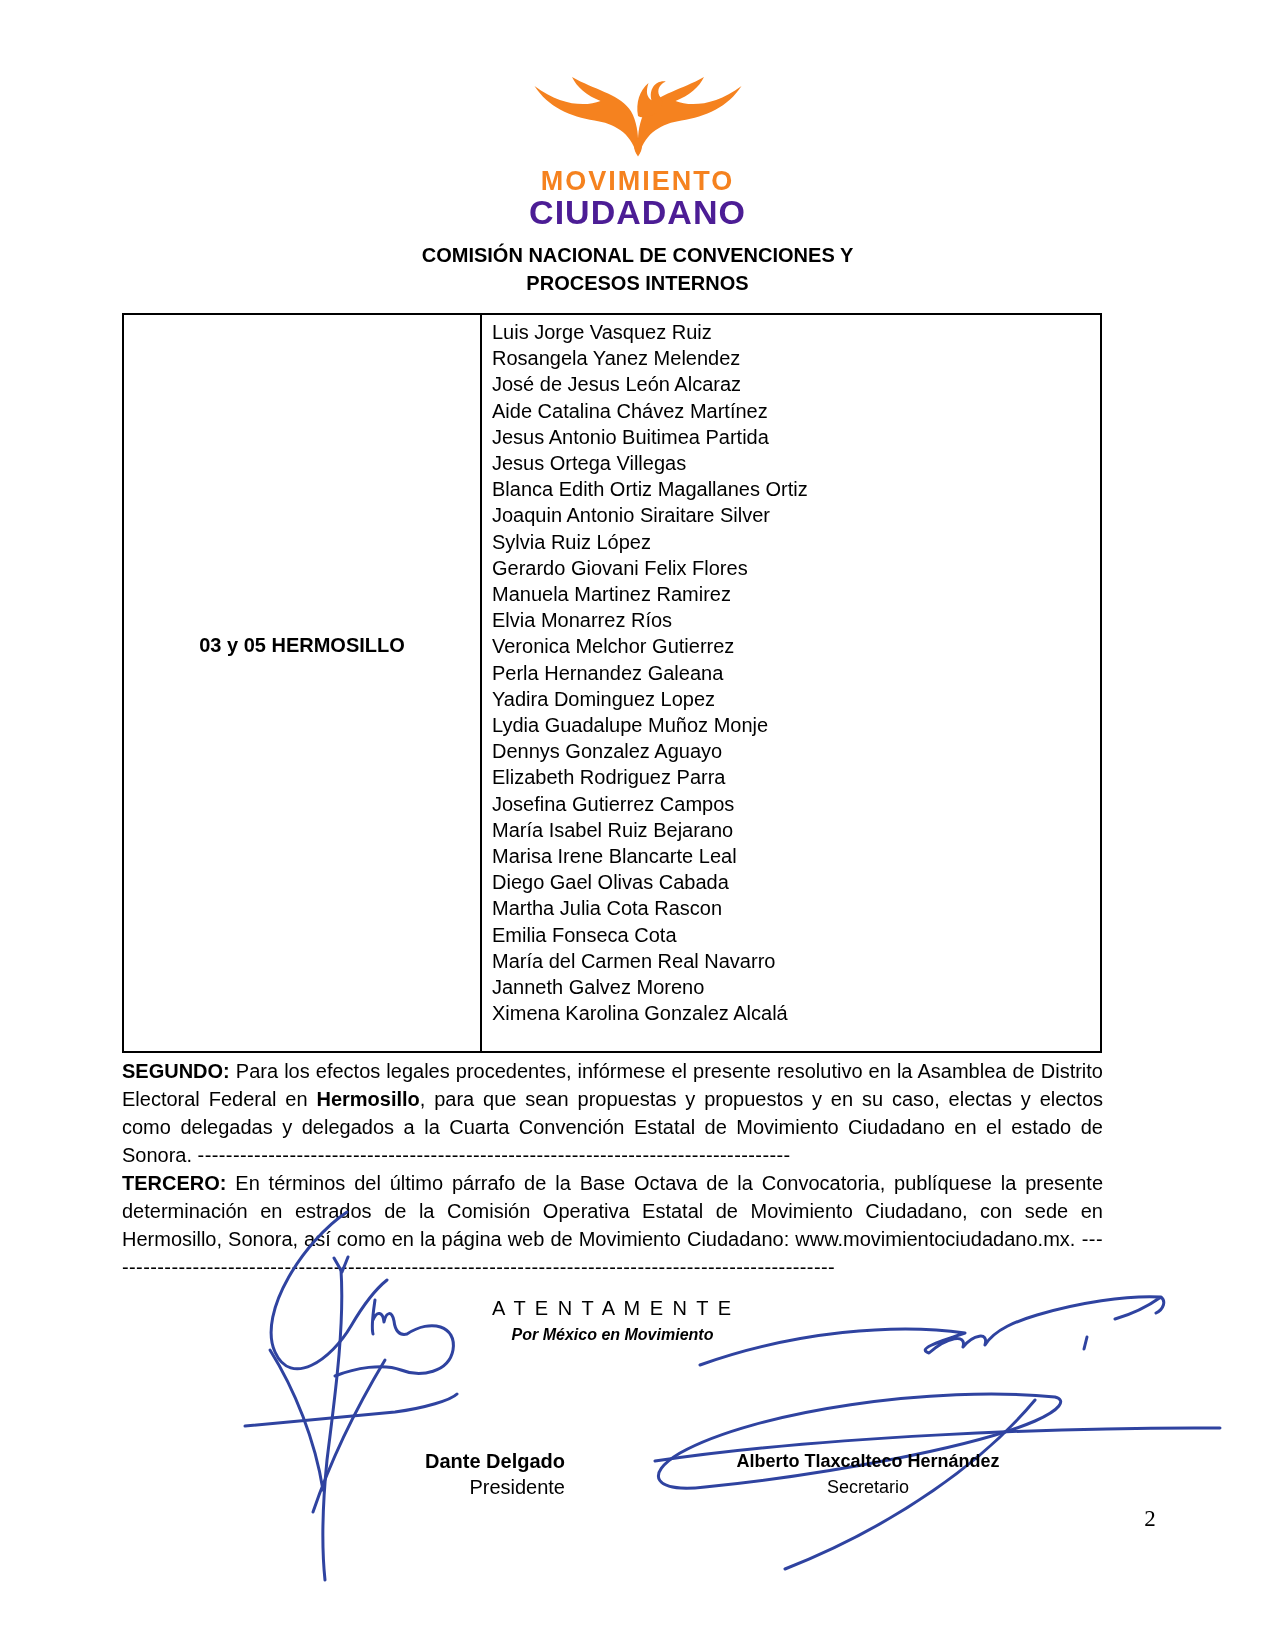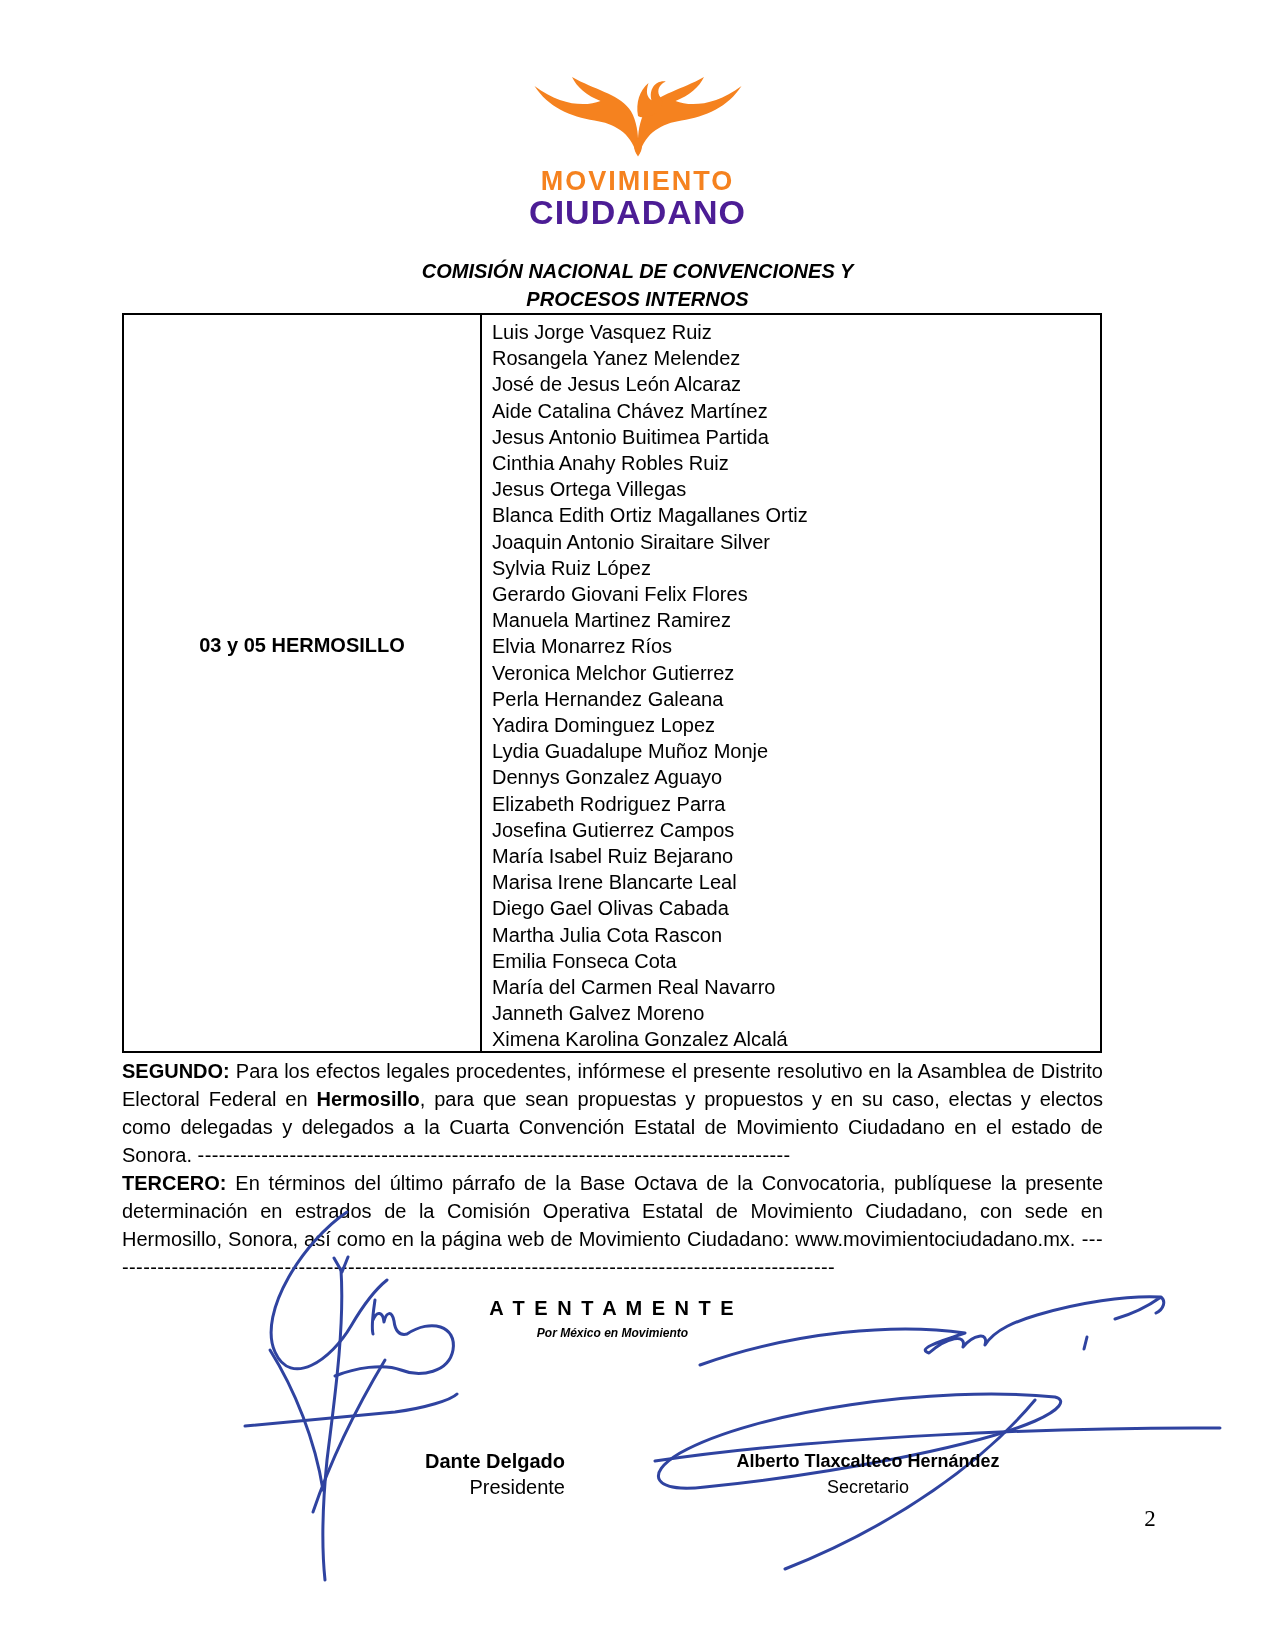--- a/index.html
+++ b/index.html
@@ -9,42 +9,42 @@
     font-family:"Liberation Sans", sans-serif; color:#000; overflow:hidden;
   }
 
   
   .logo-block { position:absolute; top:74px; left:0; right:0; text-align:center; }
   .logo-eagle { display:block; margin:0 auto; width:252px; height:90px; }
   .brand1 { font-size:27px; font-weight:bold; color:#F5821F; letter-spacing:2px; line-height:1.05; margin-top:3px; }
   .brand2 { font-size:34px; font-weight:bold; color:#4c1d95; letter-spacing:1px; line-height:1.0; }
 
   
-  .doc-title { position:absolute; top:257px; left:0; right:0; text-align:center;
-               font-weight:bold; font-size:20px; line-height:28px;font-style:italic; }
+  .doc-title { position:absolute; top:241px; left:0; right:0; text-align:center;
+               font-weight:bold; font-size:20px; line-height:28px; }
 
   
   .doc-table { position:absolute; left:122px; top:313px; width:980px; height:740px;
                border:2px solid #000; box-sizing:border-box; display:flex; }
   .cell-district { width:358px; border-right:2px solid #000; box-sizing:border-box;
                    display:flex; align-items:center; justify-content:center;
                    font-weight:bold; font-size:20px; padding-bottom:76px; }
   .cell-names { flex:1; padding:4px 0 0 10px; font-size:20px; }
   .name-line { line-height:26.2px; white-space:nowrap; }
 
   
   .body-text { position:absolute; left:122px; top:1057px; width:981px;
                font-size:20px; line-height:28px; text-align:justify; }
   .body-text p { margin:0; }
   .dashes { word-break:break-all; letter-spacing:0.4px; }
 
   
   .closing { position:absolute; left:122px; top:1297px; width:981px; text-align:center; }
-  .atentamente { font-weight:bold; font-size:20px; letter-spacing:2px; }
-  .slogan { font-weight:bold; font-style:italic; font-size:12px; margin-top:6px; }
+  .atentamente { font-weight:normal; font-size:20px; letter-spacing:2px; }
+  .slogan { font-weight:bold; font-style:italic; font-size:16px; margin-top:6px; }
 
   
   .sig-ink { position:absolute; pointer-events:none; }
   .sig-ink path { fill:none; stroke:#2F43A0; stroke-width:3; stroke-linecap:round; stroke-linejoin:round; }
   .sig-left-text  { position:absolute; left:245px; top:1448px; width:320px; text-align:right; font-size:20px; line-height:26px; }
   .sig-right-text { position:absolute; left:640px; top:1448px; width:456px; text-align:center; font-size:18px; line-height:26px; }
   .sig-name { font-weight:bold; }
 
   .page-number { position:absolute; left:1118px; top:1506px; width:64px; text-align:center;
                  font-family:"Liberation Serif", serif; font-size:23px; }
@@ -75,21 +75,20 @@
   <div class="doc-table">
     <div class="cell-district">
       <span>03 y 05 HERMOSILLO</span>
     </div>
     <div class="cell-names">
         <div class="name-line">Luis Jorge Vasquez Ruiz</div>
         <div class="name-line">Rosangela Yanez Melendez</div>
         <div class="name-line">José de Jesus León Alcaraz</div>
         <div class="name-line">Aide Catalina Chávez Martínez</div>
         <div class="name-line">Jesus Antonio Buitimea Partida</div>
-        <div class="name-line">Cinthia Anahy Robles Ruiz</div>
         <div class="name-line">Jesus Ortega Villegas</div>
         <div class="name-line">Blanca Edith Ortiz Magallanes Ortiz</div>
         <div class="name-line">Joaquin Antonio Siraitare Silver</div>
         <div class="name-line">Sylvia Ruiz López</div>
         <div class="name-line">Gerardo Giovani Felix Flores</div>
         <div class="name-line">Manuela Martinez Ramirez</div>
         <div class="name-line">Elvia Monarrez Ríos</div>
         <div class="name-line">Veronica Melchor Gutierrez</div>
         <div class="name-line">Perla Hernandez Galeana</div>
         <div class="name-line">Yadira Dominguez Lopez</div>

